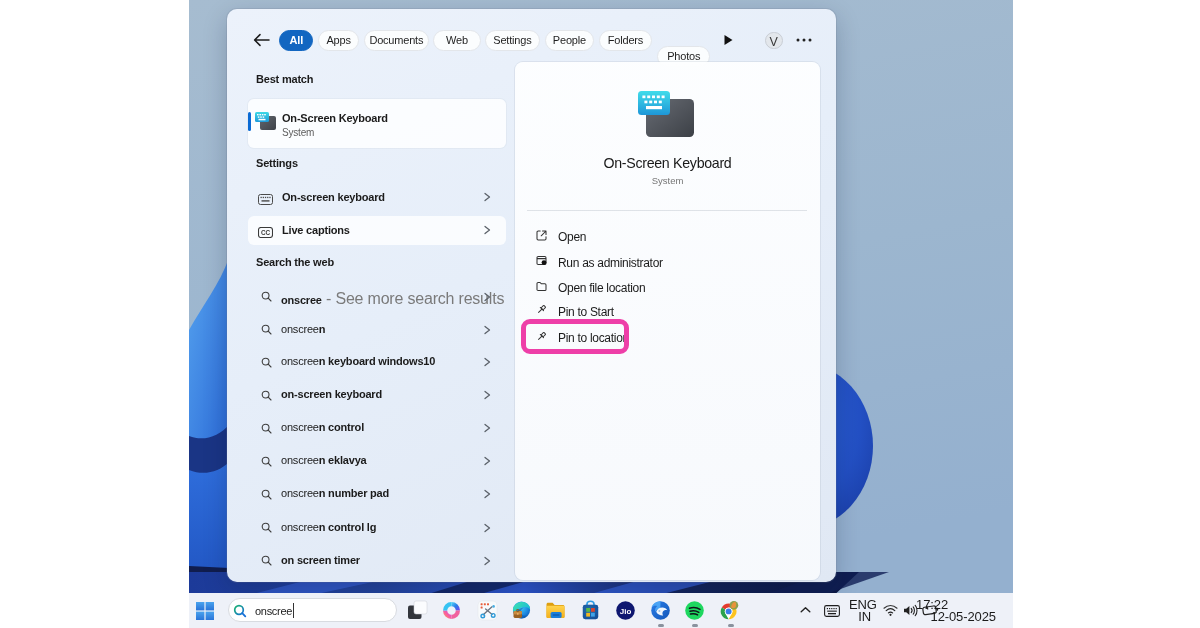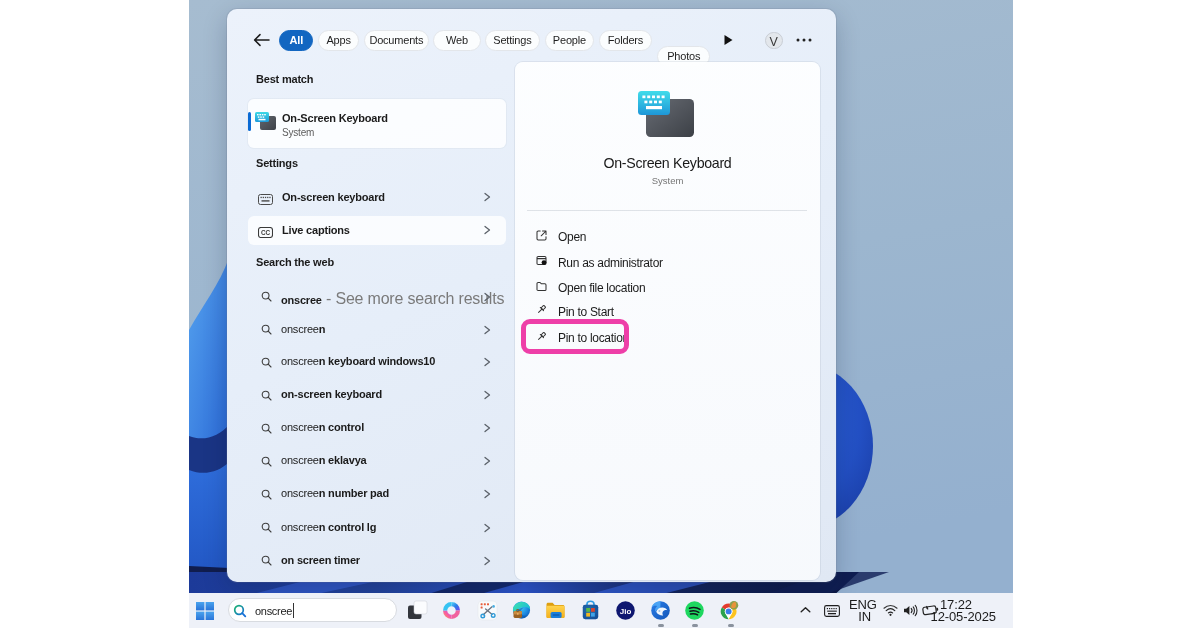--- a/index.html
+++ b/index.html
@@ -267,21 +267,21 @@
       <path d="M1,4.8 H3.2 L6.4,2 V11 L3.2,8.2 H1 Z" fill="#222"></path>
       <path d="M8.2,4.4 C9.2,5.6 9.2,7.4 8.2,8.6 M10.2,2.8 C11.8,4.6 11.8,8.4 10.2,10.2 M12.2,1.4 C14.6,3.8 14.6,9.2 12.2,11.6" fill="none" stroke="#222" stroke-width="1.1" stroke-linecap="round"></path>
     </svg>
     <svg style="position:absolute;left:733px;top:10px;" width="17" height="14" viewBox="0 0 17 14">
       <g transform="rotate(-8 8 7)">
         <rect x="1" y="3.5" width="13" height="7.5" rx="2" fill="none" stroke="#222" stroke-width="1.2"></rect>
         <rect x="14.4" y="5.8" width="1.8" height="3" rx="0.8" fill="#222"></rect>
         <path d="M4.8,2.2 C4.2,4.2 4.6,5.8 6.2,6.6 C6.8,5 6.4,3.2 4.8,2.2 Z" fill="#222"></path>
       </g>
     </svg>
-    <div class="trayTxt" style="left:727px;top:3.5px;width:80px;text-align:center;">17:22</div>
+    <div class="trayTxt" style="left:727px;top:3.5px;width:80px;text-align:left;">17:22</div>
     <div class="trayTxt" style="left:727px;top:15.5px;width:80px;text-align:right;">12-05-2025</div>
   </div>
 
   <div id="win">
 
     <svg style="position:absolute;left:26px;top:23px;" width="17" height="16" viewBox="0 0 17 16">
       <path d="M16,8 L2,8 M7,2.6 L1.6,8 L7,13.4" fill="none" stroke="#1b1b1b" stroke-width="1.5" stroke-linecap="round" stroke-linejoin="round"></path>
     </svg>
 
     <div class="pill active" style="left:52.3px;width:34px;"><span>All</span></div>

